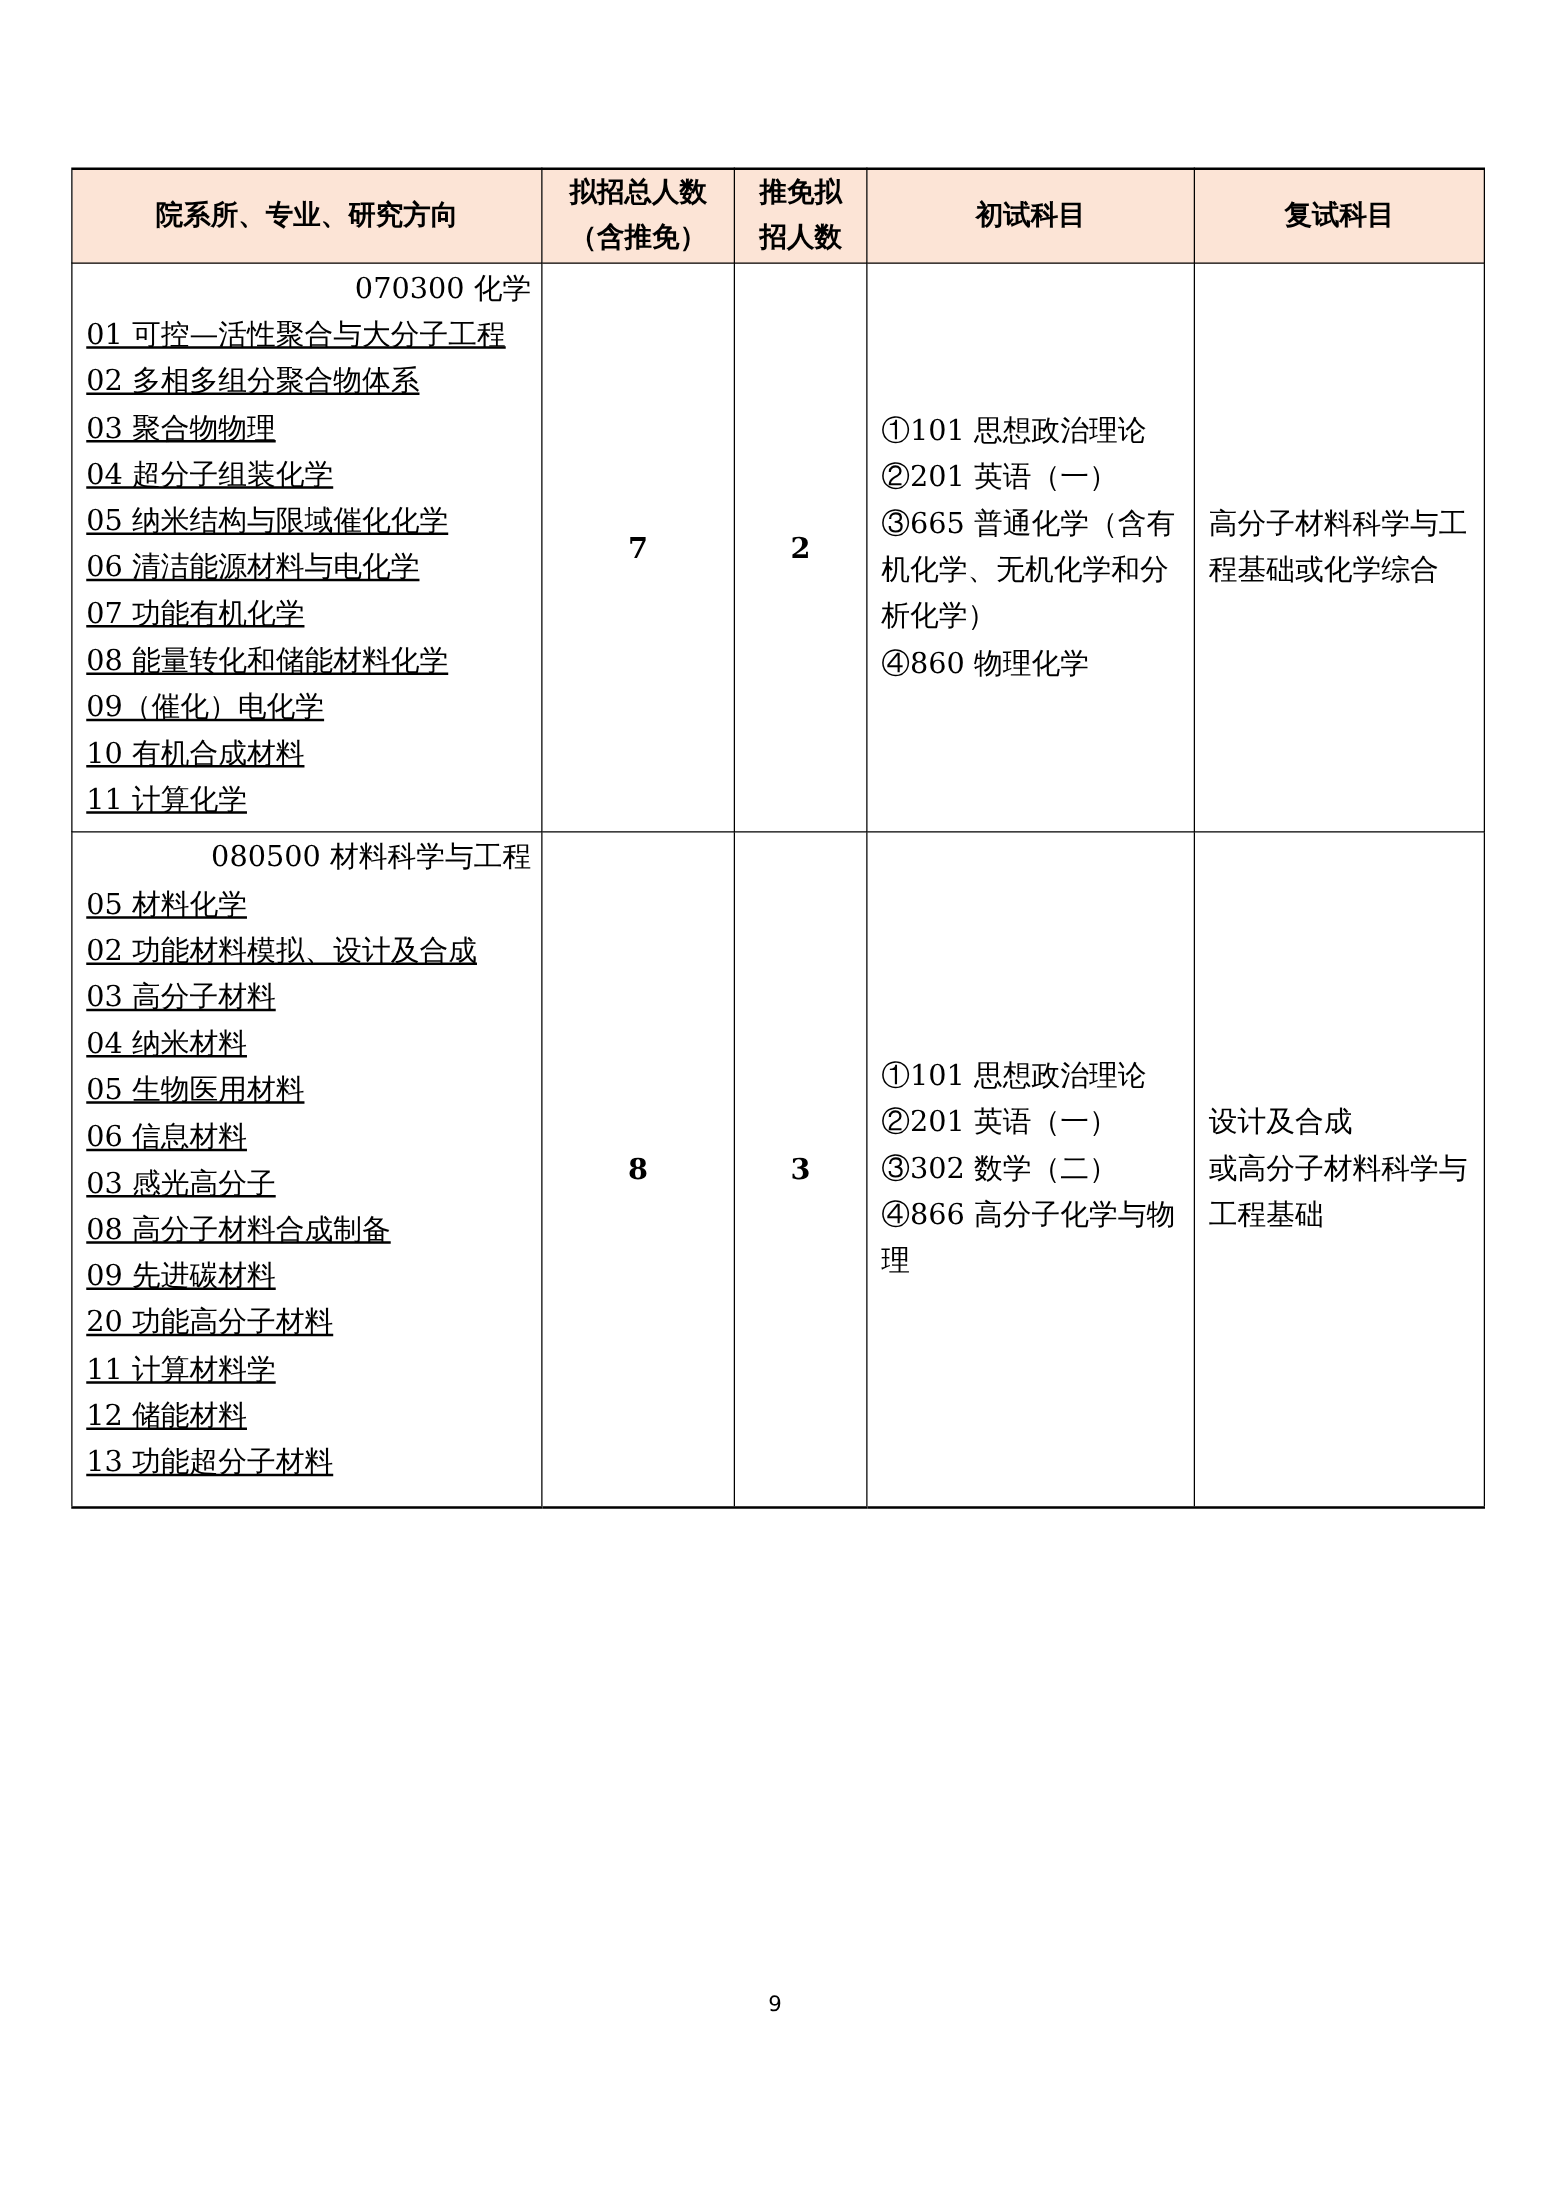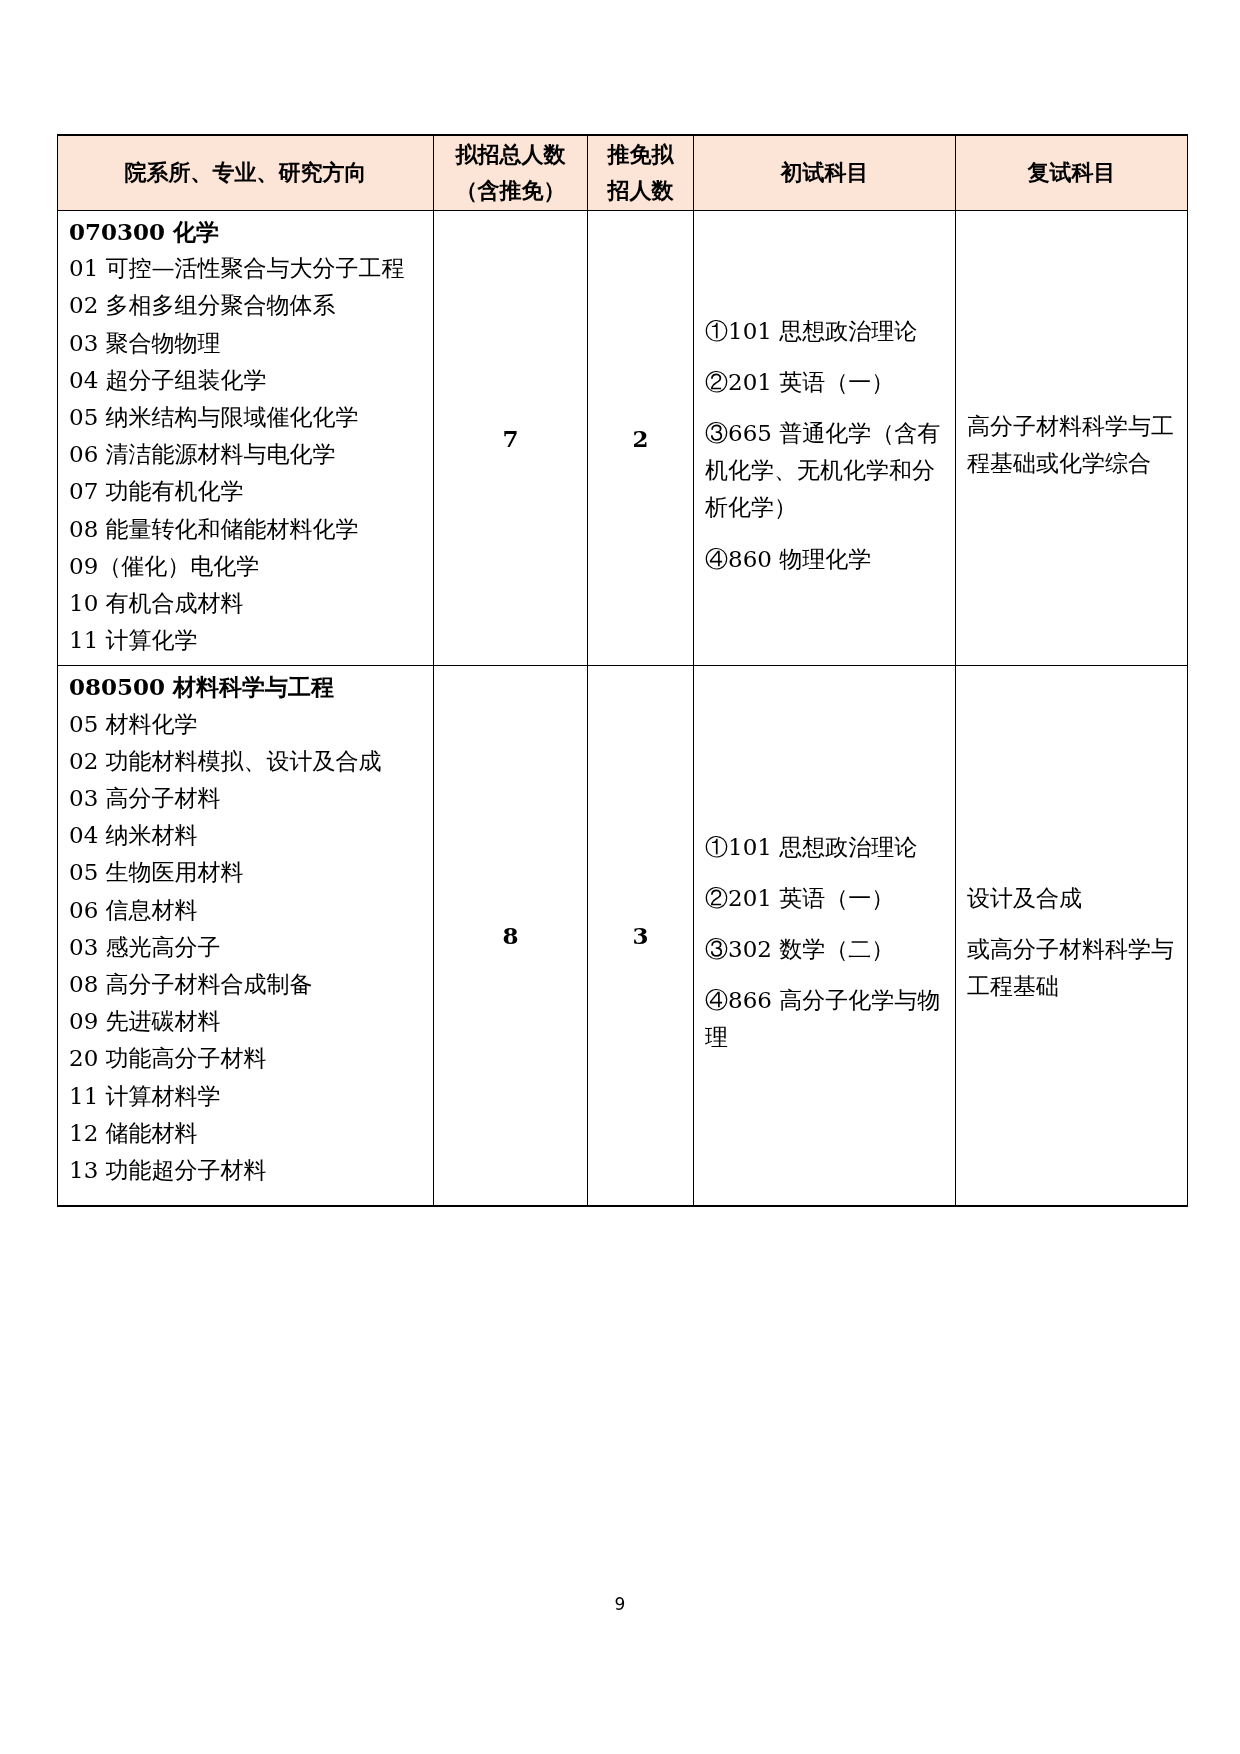--- a/index.html
+++ b/index.html
@@ -34,37 +34,37 @@
     .col-dir { width: 376px; }
     .col-total { width: 154px; }
     .col-rec { width: 106px; }
     .col-init { width: 262px; }
     .col-re { width: 232px; }
     td.dir-cell {
       vertical-align: top;
       padding: 2px 8px 6px 11px;
       line-height: 37.2px;
     }
-    .major-title { font-weight: bold; display: block; }
-    .dir-line { display: block; white-space: nowrap; }
+    .major-title { font-weight: normal; display: block; text-align: right; }
+    .dir-line { display: block; white-space: nowrap; text-decoration: underline; }
     td.num-cell {
       text-align: center; vertical-align: middle;
       font-weight: bold; font-size: 23px;
     }
     td.init-cell {
       vertical-align: middle;
       padding: 0 8px 0 11px;
       line-height: 37.2px;
     }
     td.re-cell {
       vertical-align: middle;
       padding: 0 8px 0 11px;
       line-height: 37.2px;
     }
-    .subj-line { display: block; margin-top: 14px; }
+    .subj-line { display: block; }
     .page-number {
       position: absolute; left: 0; width: 1240px; top: 1594px;
       text-align: center;
       font-family: "DejaVu Sans", "Liberation Sans", sans-serif;
       font-size: 17px;
     }
   </style>
 </head>
 <body>
 

